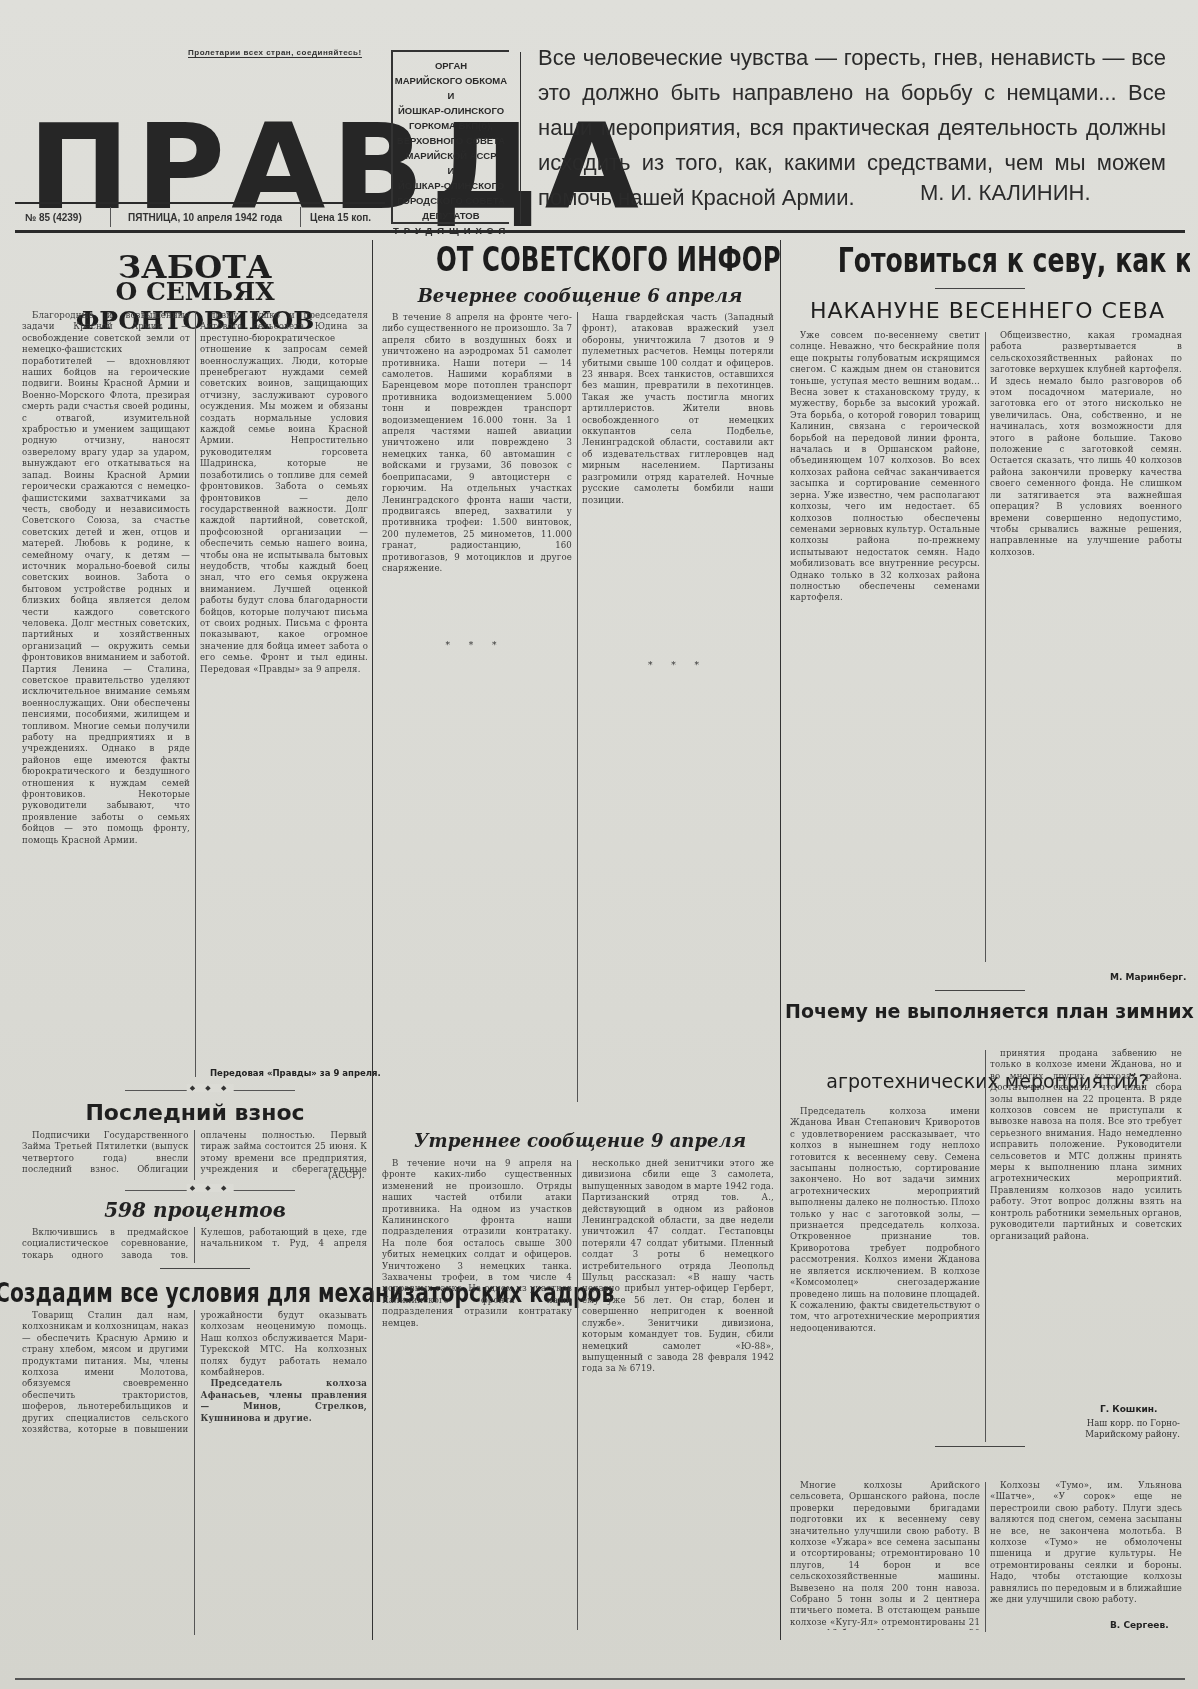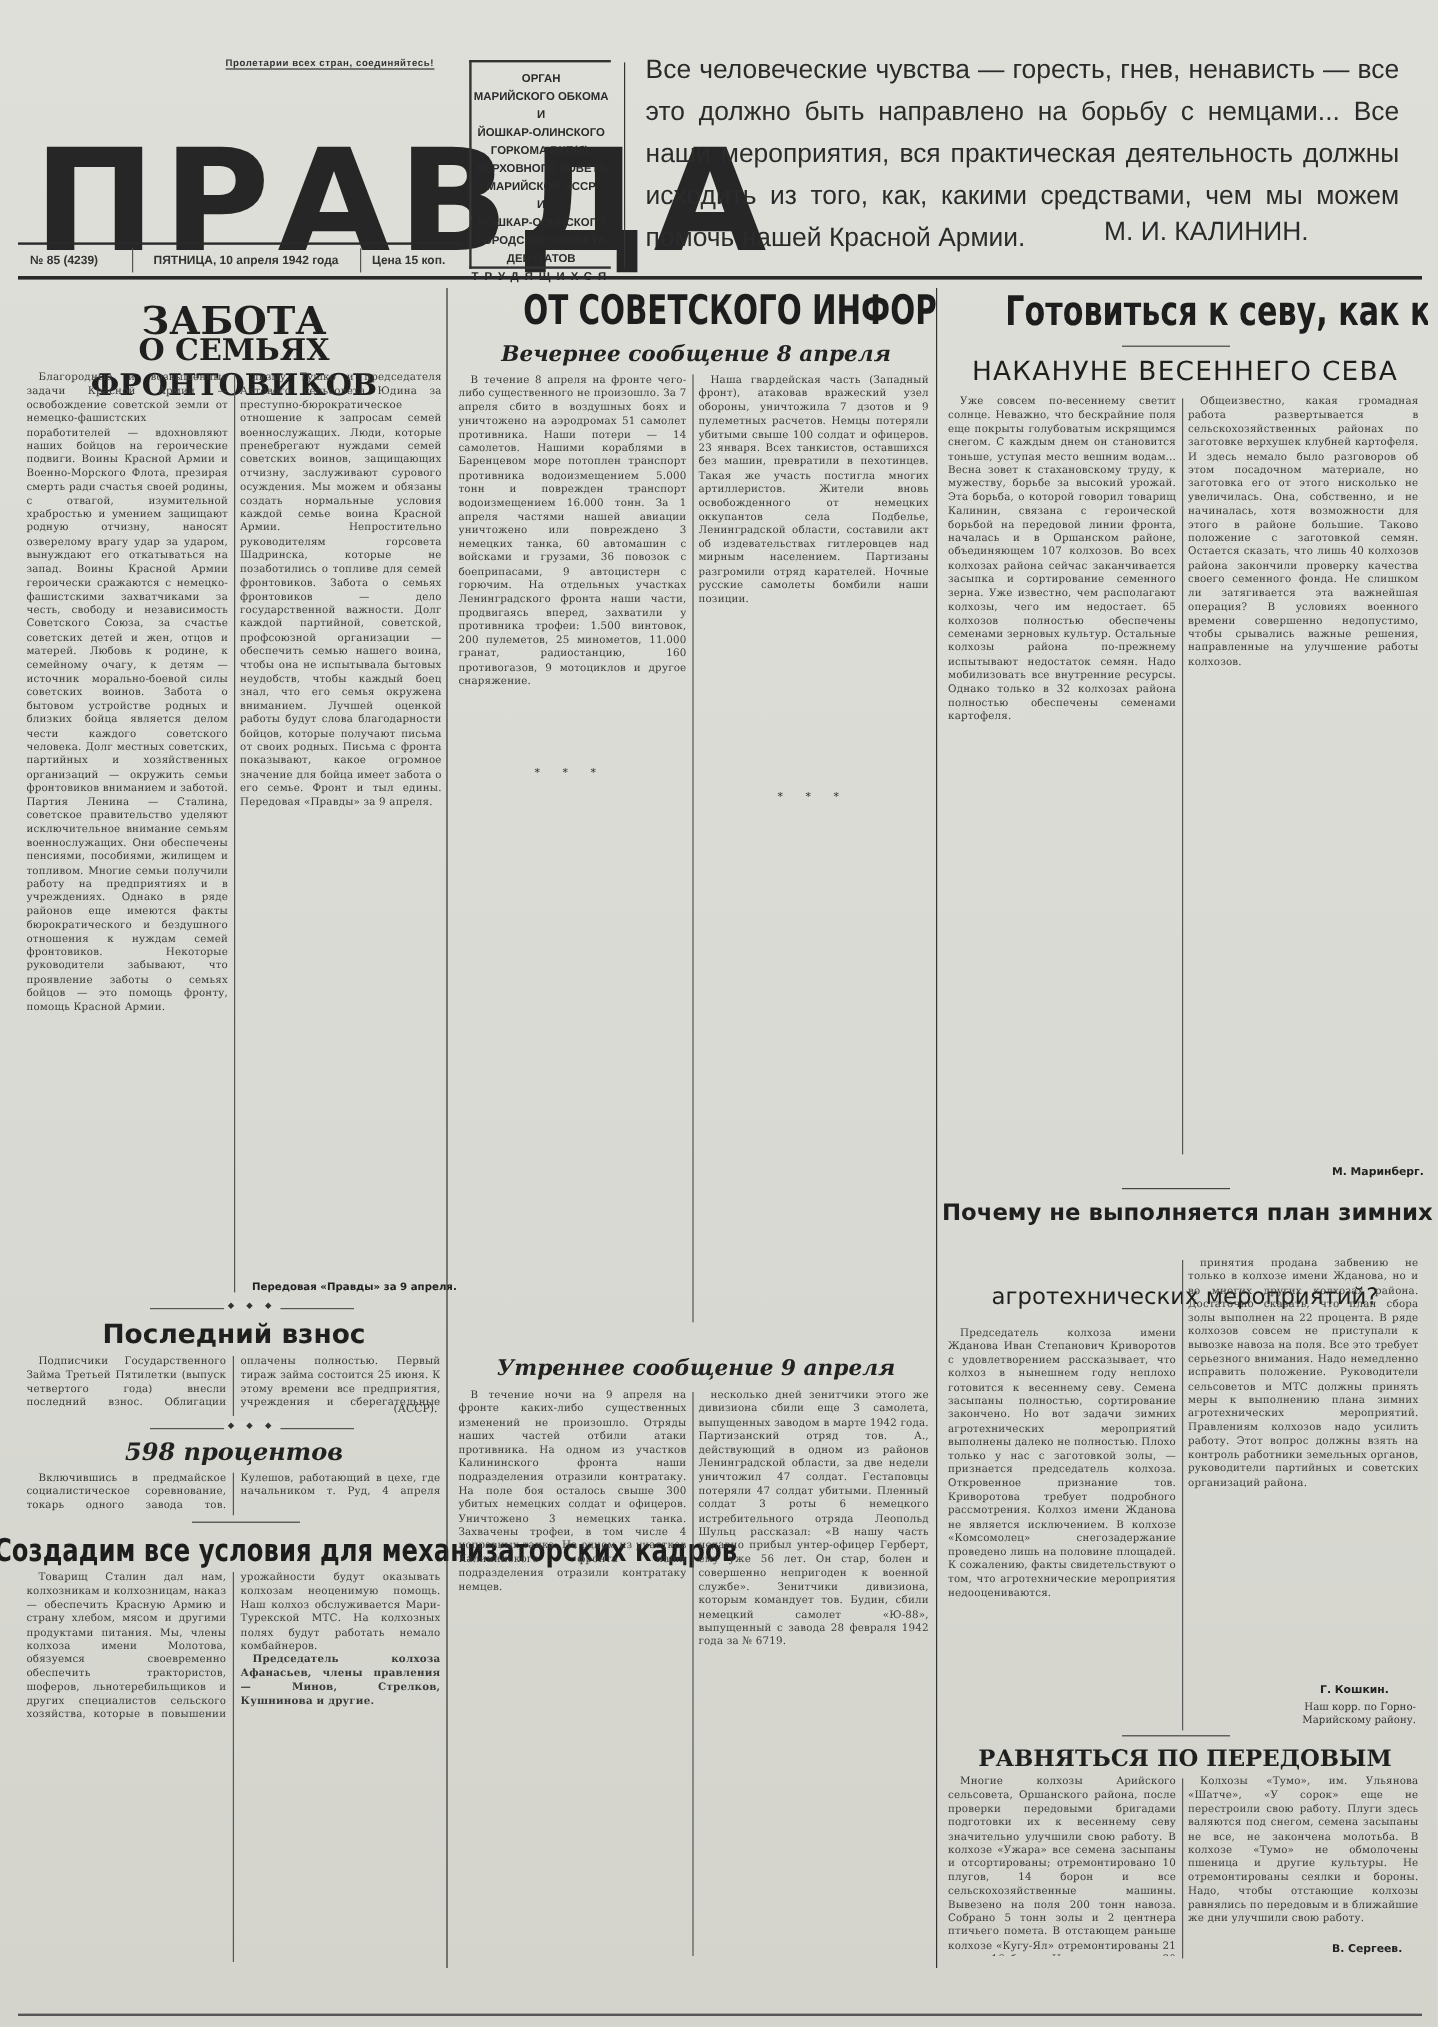--- a/index.html
+++ b/index.html
@@ -119,21 +119,21 @@
   <div class="col" style="left:22px;top:1310px;width:345px;height:325px;column-count:2;column-gap:12px;column-rule:1px solid #555;">
       <p>Товарищ Сталин дал нам, колхозникам и колхозницам, наказ — обеспечить Красную Армию и страну хлебом, мясом и другими продуктами питания. Мы, члены колхоза имени Молотова, обязуемся своевременно обеспечить трактористов, шоферов, льнотеребильщиков и других специалистов сельского хозяйства, которые в повышении урожайности будут оказывать колхозам неоценимую помощь. Наш колхоз обслуживается Мари-Турекской МТС. На колхозных полях будут работать немало комбайнеров.</p>
       <p style="font-weight:bold;">Председатель колхоза Афанасьев, члены правления — Минов, Стрелков, Кушнинова и другие.</p>
     </div>
 
   <div class="vrule" style="left:372px;top:240px;height:1400px;background:#333;"></div>
 
   <div class="abs" style="left:380px;top:240px;width:400px;height:38px;overflow:hidden;">
     <div class="hl-condensed" style="width:400px;font-size:34px;line-height:38px;transform:scaleX(.72);">ОТ СОВЕТСКОГО ИНФОРМБЮРО</div>
   </div>
-  <div class="abs hl-italic" style="left:380px;top:285px;width:400px;font-size:18px;">Вечернее сообщение 8 апреля</div>
+  <div class="abs hl-italic" style="left:380px;top:285px;width:400px;font-size:18px;">Вечернее сообщение 6 апреля</div>
 
   <div class="col" style="left:382px;top:312px;width:190px;height:790px;">
       <p>В течение 8 апреля на фронте чего-либо существенного не произошло. За 7 апреля сбито в воздушных боях и уничтожено на аэродромах 51 самолет противника. Наши потери — 14 самолетов. Нашими кораблями в Баренцевом море потоплен транспорт противника водоизмещением 5.000 тонн и поврежден транспорт водоизмещением 16.000 тонн. За 1 апреля частями нашей авиации уничтожено или повреждено 3 немецких танка, 60 автомашин с войсками и грузами, 36 повозок с боеприпасами, 9 автоцистерн с горючим. На отдельных участках Ленинградского фронта наши части, продвигаясь вперед, захватили у противника трофеи: 1.500 винтовок, 200 пулеметов, 25 минометов, 11.000 гранат, радиостанцию, 160 противогазов, 9 мотоциклов и другое снаряжение.</p>
     </div>
   <div class="vrule" style="left:577px;top:312px;height:790px;"></div>
   <div class="col" style="left:582px;top:312px;width:192px;height:790px;">
       <p>Наша гвардейская часть (Западный фронт), атаковав вражеский узел обороны, уничтожила 7 дзотов и 9 пулеметных расчетов. Немцы потеряли убитыми свыше 100 солдат и офицеров. 23 января. Всех танкистов, оставшихся без машин, превратили в пехотинцев. Такая же участь постигла многих артиллеристов. Жители вновь освобожденного от немецких оккупантов села Подбелье, Ленинградской области, составили акт об издевательствах гитлеровцев над мирным населением. Партизаны разгромили отряд карателей. Ночные русские самолеты бомбили наши позиции.</p>
     </div>
 
   <div class="stars" style="left:380px;top:640px;width:190px;">* * *</div>
@@ -176,21 +176,20 @@
     </div>
   <div class="vrule" style="left:985px;top:1050px;height:392px;"></div>
   <div class="col" style="left:990px;top:1048px;width:192px;height:350px;">
       <p>принятия продана забвению не только в колхозе имени Жданова, но и во многих других колхозах района. Достаточно сказать, что план сбора золы выполнен на 22 процента. В ряде колхозов совсем не приступали к вывозке навоза на поля. Все это требует серьезного внимания. Надо немедленно исправить положение. Руководители сельсоветов и МТС должны принять меры к выполнению плана зимних агротехнических мероприятий. Правлениям колхозов надо усилить работу. Этот вопрос должны взять на контроль работники земельных органов, руководители партийных и советских организаций района.</p>
     </div>
   <div class="sig" style="left:1100px;top:1404px;">Г. Кошкин.</div>
   <div class="small-note" style="left:1050px;top:1418px;width:130px;text-align:right;font-size:8.5px;line-height:11px;">Наш корр. по Горно-Марийскому району.</div>
 
   <div class="hr-thin" style="left:935px;top:1446px;width:90px;"></div>
 
-  <div class="abs hl-serif-bold" style="left:785px;top:1455px;width:405px;font-size:19px;">РАВНЯТЬСЯ ПО ПЕРЕДОВЫМ</div>
 
   <div class="col" style="left:790px;top:1480px;width:190px;height:150px;">
       <p>Многие колхозы Арийского сельсовета, Оршанского района, после проверки передовыми бригадами подготовки их к весеннему севу значительно улучшили свою работу. В колхозе «Ужара» все семена засыпаны и отсортированы; отремонтировано 10 плугов, 14 борон и все сельскохозяйственные машины. Вывезено на поля 200 тонн навоза. Собрано 5 тонн золы и 2 центнера птичьего помета. В отстающем раньше колхозе «Кугу-Ял» отремонтированы 21 плуг и 16 борон. На поля вывезено 30 тонн навоза. Собрано 6 центнеров золы и 2 центнера птичьего помета. Но все же в колхозе еще не полностью отремонтирован сельскохозяйственный инвентарь.</p>
     </div>
   <div class="vrule" style="left:985px;top:1482px;height:150px;"></div>
   <div class="col" style="left:990px;top:1480px;width:192px;height:140px;">
       <p>Колхозы «Тумо», им. Ульянова «Шатче», «У сорок» еще не перестроили свою работу. Плуги здесь валяются под снегом, семена засыпаны не все, не закончена молотьба. В колхозе «Тумо» не обмолочены пшеница и другие культуры. Не отремонтированы сеялки и бороны. Надо, чтобы отстающие колхозы равнялись по передовым и в ближайшие же дни улучшили свою работу.</p>
     </div>
   <div class="sig" style="left:1110px;top:1620px;">В. Сергеев.</div>
 

